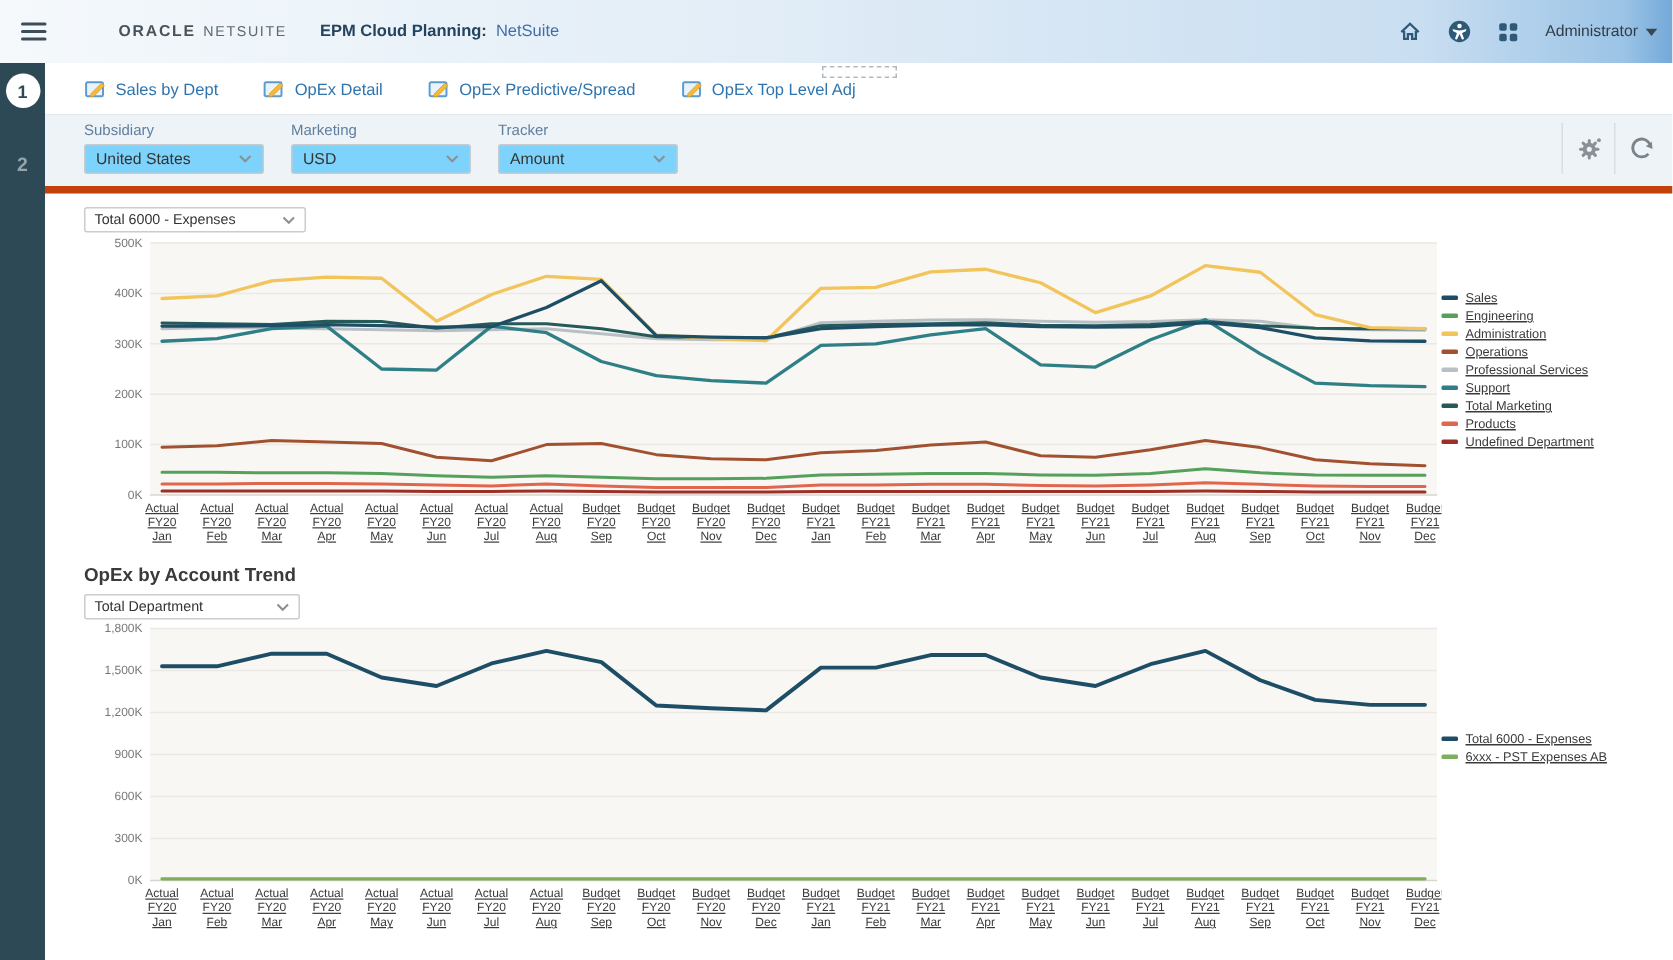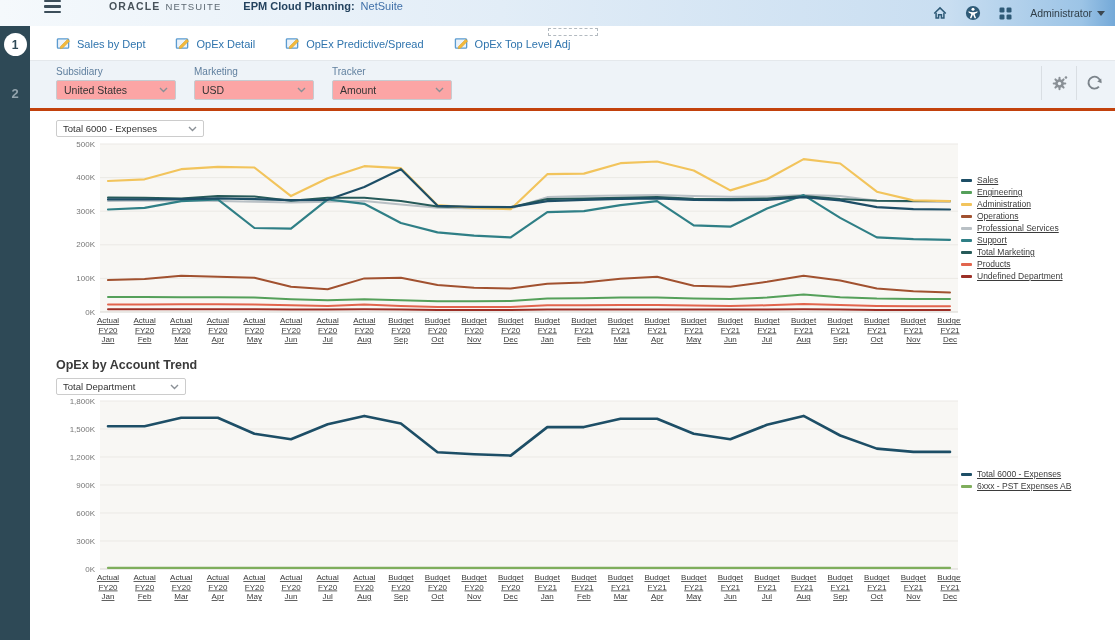--- a/index.html
+++ b/index.html
@@ -1,20 +1,20 @@
 <!DOCTYPE html>
 <html><head>
 <meta charset="utf-8">
 <style>
   * { box-sizing: border-box; margin: 0; padding: 0; }
   html,body { width:1115px; height:640px; overflow:hidden; background:#fff;
     font-family:"Liberation Sans", sans-serif; }
 
   
-  .topbar{ height:26px; display:flex; padding:0 10px 0 44px;
+  .topbar{ height:42px; display:flex; align-items:center; padding:0 10px 0 14px;
     background:linear-gradient(90deg,#f5f9fc 0%,#e2edf7 45%,#c9def1 85%,#9cc4e6 97%,#74a9d8 100%); }
   .hamburger{ width:17px; height:13px; display:flex; flex-direction:column; justify-content:space-between;
     background:none; border:none; cursor:pointer; }
   .hamburger span{ display:block; height:2.4px; background:#3c4e5a; border-radius:1px; }
   .brand{ margin-left:48px; display:flex; align-items:baseline; white-space:nowrap; }
   .brand .oracle{ font-size:10.5px; font-weight:bold; letter-spacing:1.2px; color:#47525a; }
   .brand .netsuite{ font-size:9.5px; letter-spacing:1.1px; color:#5d6972; margin-left:5px; }
   .app-title{ margin-left:22px; font-size:11px; white-space:nowrap; }
   .app-title .t1{ font-weight:bold; color:#24435f; }
   .app-title .t2{ color:#3f6fa8; margin-left:3px; }
@@ -37,37 +37,37 @@
   .drag-handle{ position:absolute; top:2px; left:calc(50% - 25px); width:50px; height:8px;
     border:1px dashed #b3bac0; background:transparent; cursor:grab; }
 
   
   .tabs{ display:flex; gap:30px; padding:10px 0 0 26px; border-bottom:1px solid #e4e8ec; }
   .tab{ display:flex; align-items:center; gap:6px; font-size:11px; color:#2f74ad; cursor:pointer;
     padding-bottom:6px; border-bottom:3px solid transparent; }
   .tab.active{ color:#15649c; font-weight:bold; border-bottom-color:#1a73c0; }
 
   
-  .filterbar{ background:#eef3f8; border-bottom:3px solid #c2410c; display:flex; gap:18px;
+  .filterbar{ background:#eef3f8; border-bottom:5px solid #c2410c; display:flex; gap:18px;
     padding:5px 0 8px 26px; position:relative; }
   .filter-group label{ display:block; font-size:10px; color:#5f7f9e; margin-bottom:3px; cursor:default; }
-  .select{ width:120px; height:20px; background:#fca5a5; border:1px solid #c6cbd0; border-radius:2px;
+  .select{ width:120px; height:20px; background:#7dd3fc; border:1px solid #c6cbd0; border-radius:2px;
     display:flex; align-items:center; justify-content:space-between; padding:0 7px;
     font-size:10.5px; color:#333; cursor:pointer; }
   .fb-tools{ margin-left:auto; display:flex; align-self:stretch; margin-right:4px; }
   .tool{ width:35px; display:flex; align-items:center; justify-content:center; background:none;
     border:none; border-left:1px solid #d9dee3; cursor:pointer; }
 
   
   .chart-block{ padding:7px 0 0 26px; }
   .chart-block h2{ font-size:12.5px; color:#3a3a3a; margin-bottom:4px; cursor:default; }
   .chart-select{ height:17px; background:#fff; border:1px solid #ccc; border-radius:2px;
     display:inline-flex; align-items:center; justify-content:space-between; padding:0 6px;
     font-size:9.5px; color:#333; cursor:pointer; margin-bottom:2px; }
-  .w148{ width:148px; } .w130{ width:130px; }
+  .w148{ width:148px; } .w130{ width:144px; }
   .chart-row{ display:flex; align-items:flex-start; }
   svg.chart text{ font-family:"Liberation Sans", sans-serif; }
   .axis-y{ font-size:8px; fill:#777; }
   .axis-x{ font-size:8px; fill:#3a3a3a; text-decoration:underline; cursor:pointer; }
   .legend{ width:150px; flex-shrink:0; }
   .legend.lg1{ padding-top:36px; } .legend.lg2{ padding-top:72px; }
   .legend-item{ display:flex; align-items:center; gap:5px; margin-bottom:2px; cursor:pointer; }
   .swatch{ width:11px; height:3px; border-radius:1px; flex-shrink:0; }
   .legend-label{ font-size:8.5px; color:#3b3b3b; text-decoration:underline; white-space:nowrap; }
 </style>

